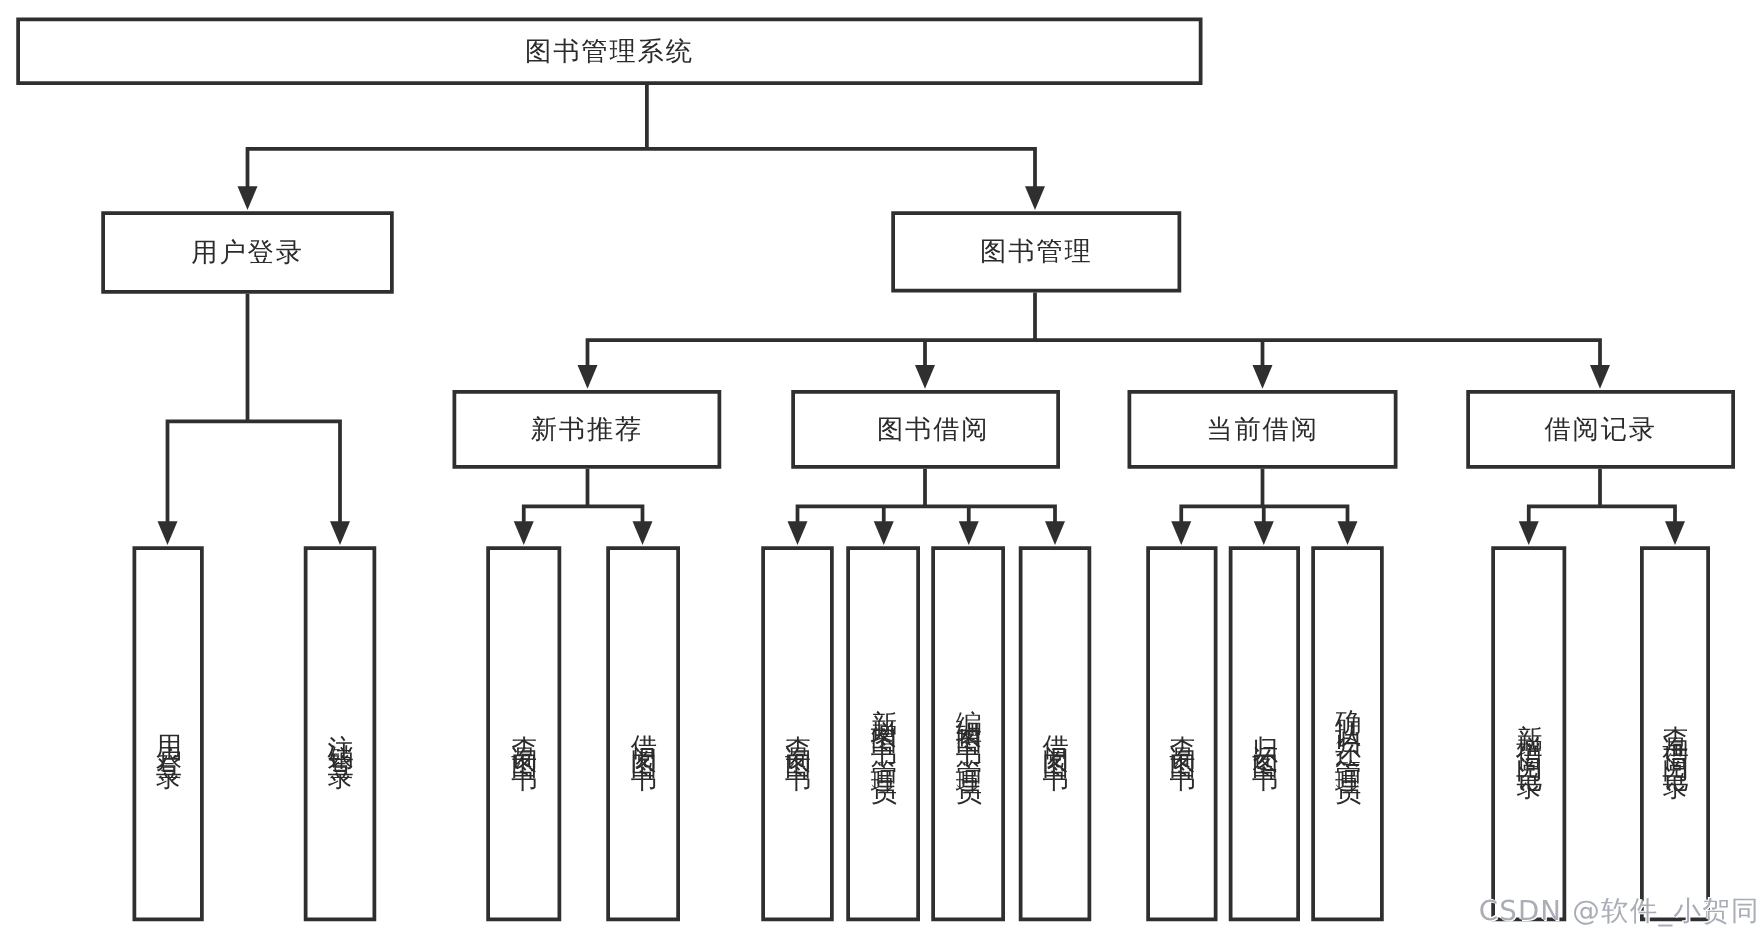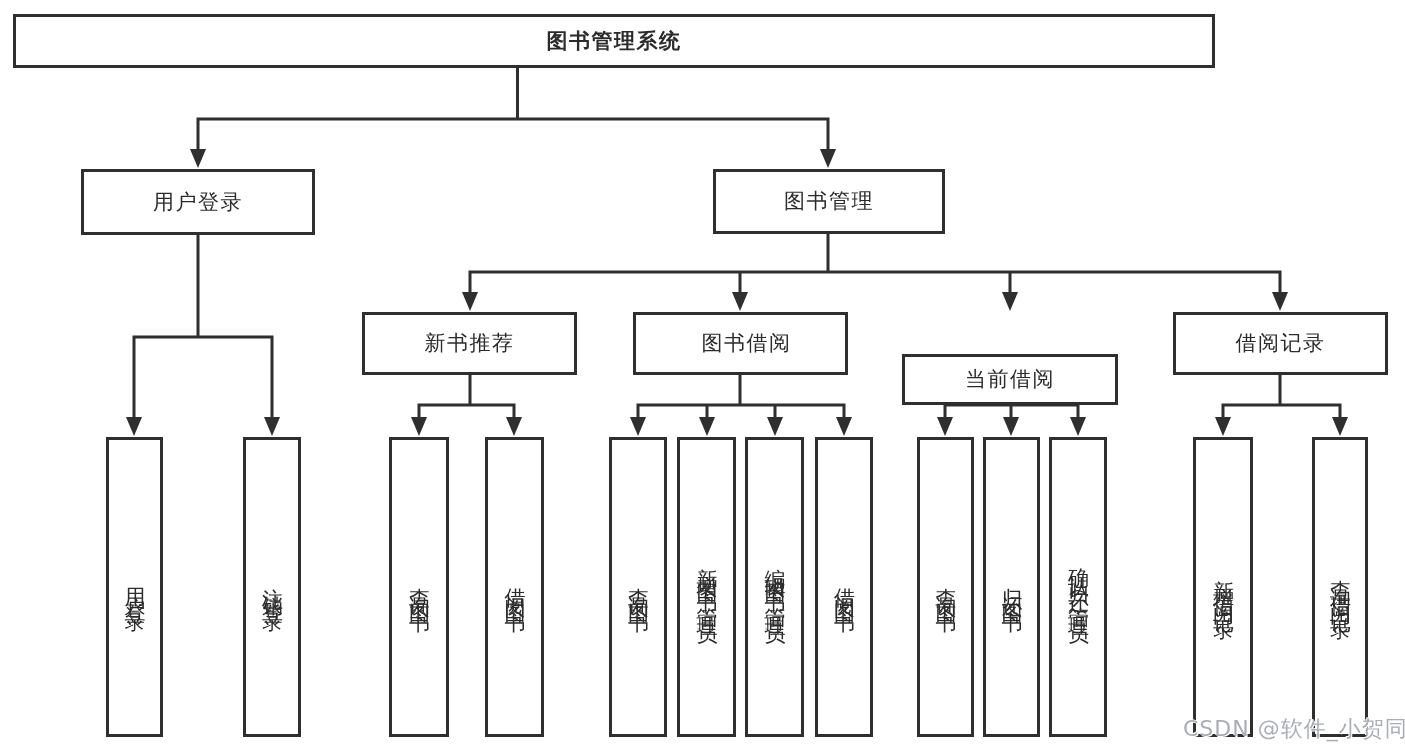--- a/index.html
+++ b/index.html
@@ -56,28 +56,28 @@
       <polygon points="767,417 783,417 775,436"></polygon>
       <polygon points="836,417 852,417 844,436"></polygon>
       <polygon points="937,417 953,417 945,436"></polygon>
       <polygon points="1003,417 1019,417 1011,436"></polygon>
       <polygon points="1070,417 1086,417 1078,436"></polygon>
       <polygon points="1215,417 1231,417 1223,436"></polygon>
       <polygon points="1332,417 1348,417 1340,436"></polygon>
     </g>
   </svg>
 
-  <div class="box hbox" style="left:13px;top:14px;width:1202px;height:54px;font-weight:bold;">图书管理系统</div>
+  <div class="box hbox" style="left:13px;top:14px;width:949px;height:54px;">图书管理系统</div>
 
   <div class="box hbox" style="left:81px;top:169px;width:234px;height:66px;">用户登录</div>
   <div class="box hbox" style="left:362px;top:312px;width:215px;height:63px;">新书推荐</div>
 
   <div class="box hbox" style="left:713px;top:169px;width:232px;height:65px;">图书管理</div>
   <div class="box hbox" style="left:633px;top:312px;width:215px;height:63px;padding-left:12px;">图书借阅</div>
-  <div class="box hbox" style="left:902px;top:312px;width:216px;height:51px;margin-top:42px;">当前借阅</div>
+  <div class="box hbox" style="left:902px;top:312px;width:216px;height:63px;">当前借阅</div>
   <div class="box hbox" style="left:1173px;top:312px;width:215px;height:63px;">借阅记录</div>
 
   <div class="box vbox" style="left:106px;top:437px;width:57px;height:300px;">用户登录</div>
   <div class="box vbox" style="left:243px;top:437px;width:58px;height:300px;">注销登录</div>
 
   <div class="box vbox" style="left:389px;top:437px;width:60px;height:300px;">查询图书</div>
   <div class="box vbox" style="left:485px;top:437px;width:59px;height:300px;">借阅图书</div>
 
   <div class="box vbox" style="left:609px;top:437px;width:58px;height:300px;">查询图书</div>
   <div class="box vbox" style="left:677px;top:437px;width:59px;height:300px;">新增图书（管理员）</div>

